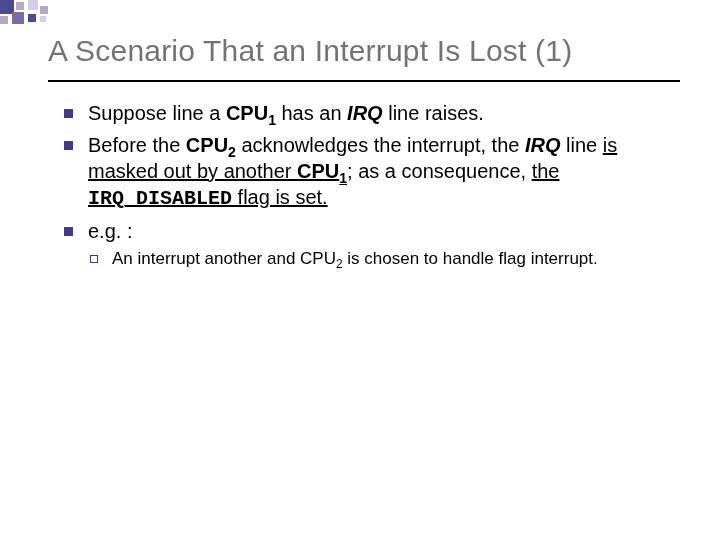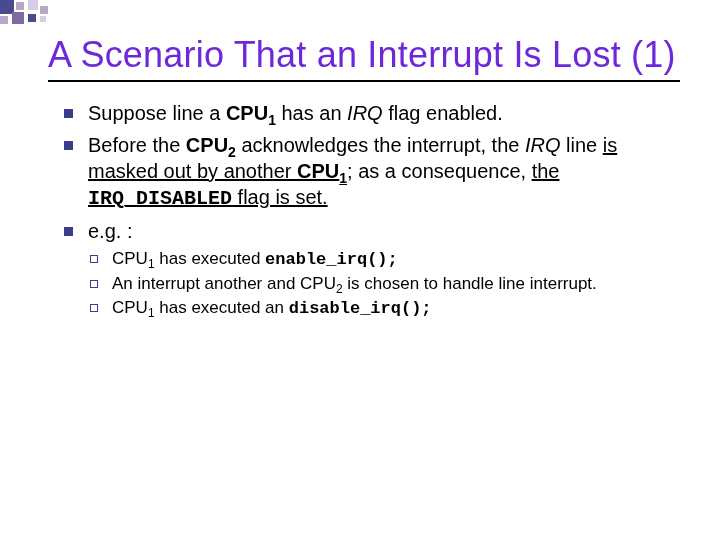--- a/index.html
+++ b/index.html
@@ -29,24 +29,24 @@
   }
   .deco .sq {
     position: absolute;
     box-sizing: border-box;
   }
   .title {
     position: absolute;
     top: 34px;
     left: 48px;
     right: 30px;
-    font-size: 36px;
+    font-size: 30px;
     line-height: 1.15;
     font-weight: normal;
-    color: #6d28d9;
+    color: #737373;
     letter-spacing: 0.2px;
   }
   .rule {
     position: absolute;
     top: 80px;
     left: 48px;
     right: 40px;
     height: 2px;
     background: #000;
   }
@@ -94,21 +94,21 @@
     position: absolute;
     left: 2px;
     top: 0.4em;
     width: 8px;
     height: 8px;
     border: 1px solid #3c3c8c;
     box-sizing: border-box;
     background: #fff;
   }
   .b { font-weight: bold; }
-  .bi { font-weight: normal; font-style: italic; }
+  .bi { font-weight: bold; font-style: italic; }
   .u { text-decoration: underline; }
   .code { font-family: "Courier New", Courier, monospace; font-weight: bold; margin-top: 40px; }
   sub { font-size: 0.7em; vertical-align: sub; line-height: 0; }
 </style>
 </head>
 <body>
 
 <div class="slide">
 
   <div class="deco">
@@ -120,23 +120,21 @@
     <span class="sq" style="left:28px; top:14px; width:8px;  height:8px;  background:#4a4a90;"></span>
     <span class="sq" style="left:40px; top:6px;  width:8px;  height:8px;  background:#b8a8c8;"></span>
     <span class="sq" style="left:40px; top:16px; width:6px;  height:6px;  background:#d6cce4;"></span>
   </div>
 
   <div class="title">A Scenario That an Interrupt Is Lost (1)</div>
   <div class="rule"></div>
 
   <div class="body">
     <ul class="lvl1" id="lvl1">
-        <li><span>Suppose line a </span><span class="b">CPU</span><sub class="b">1</sub><span> has an </span><span class="bi">IRQ</span><span> flag enabled.</span></li>
+        <li><span>Suppose line a </span><span class="b">CPU</span><sub class="b">1</sub><span> has an </span><span class="bi">IRQ</span><span> line raises.</span></li>
         <li><span>Before the </span><span class="b">CPU</span><sub class="b">2</sub><span> acknowledges the interrupt, the </span><span class="bi">IRQ</span><span> line </span><span class="u">is masked out by another </span><span class="b u">CPU</span><sub class="b u">1</sub><span>; as a consequence, </span><span class="u">the </span><span class="code u">IRQ_DISABLED</span><span class="u"> flag is set.</span></li>
         <li><span>e.g. :</span><ul class="lvl2">
-            <li><span>CPU</span><sub>1</sub><span> has executed </span><span class="code">enable_irq();</span></li>
-            <li><span>An interrupt another and CPU</span><sub>2</sub><span> is chosen to handle line interrupt.</span></li>
-            <li><span>CPU</span><sub>1</sub><span> has executed an </span><span class="code">disable_irq();</span></li>
+            <li><span>An interrupt another and CPU</span><sub>2</sub><span> is chosen to handle flag interrupt.</span></li>
           </ul></li>
       </ul>
   </div>
 
 </div>
 
 </body></html>

